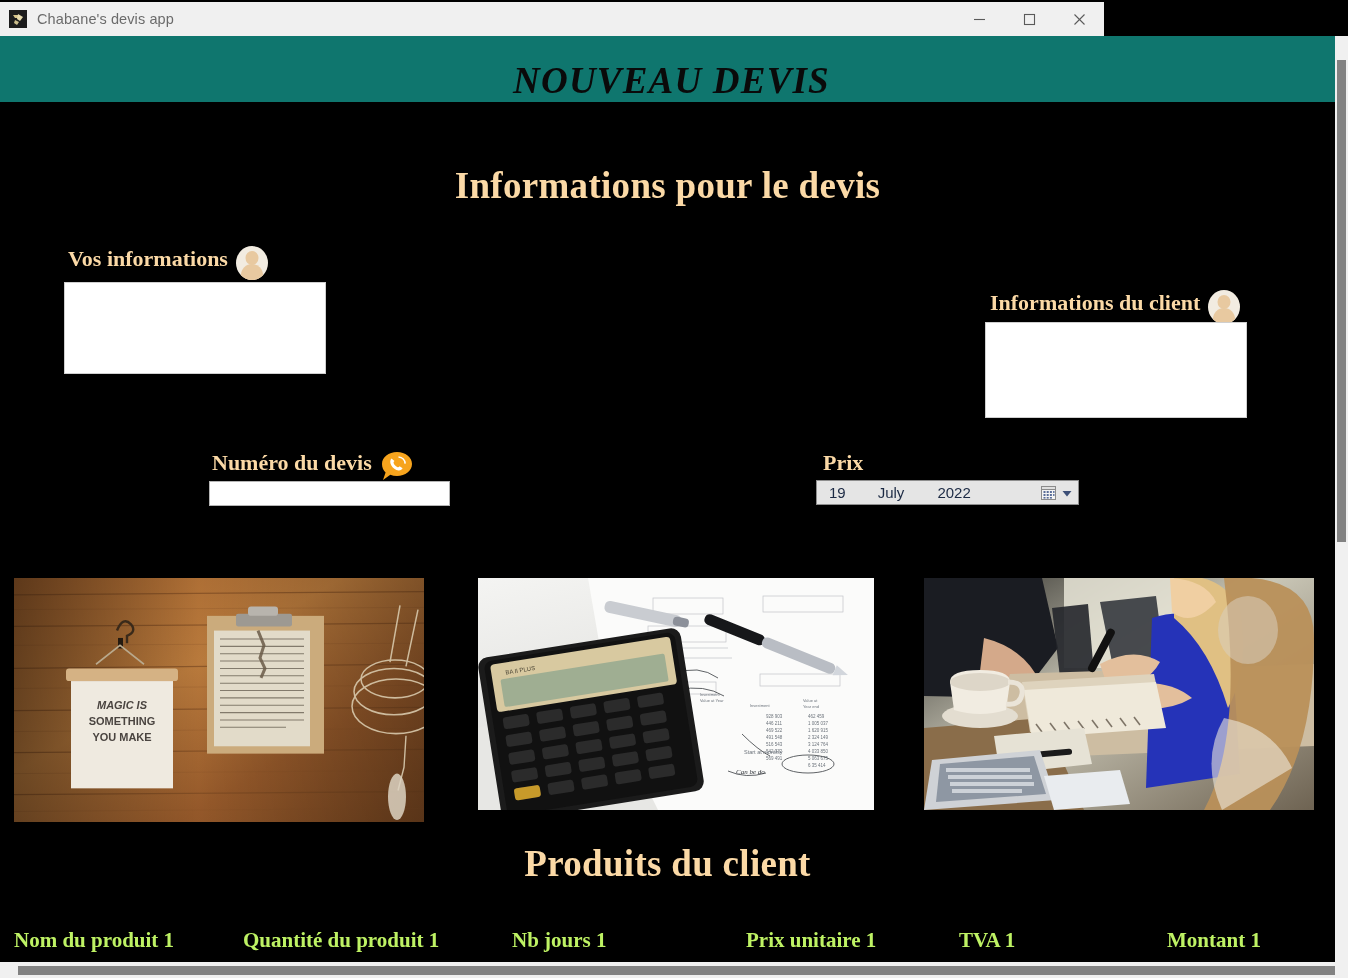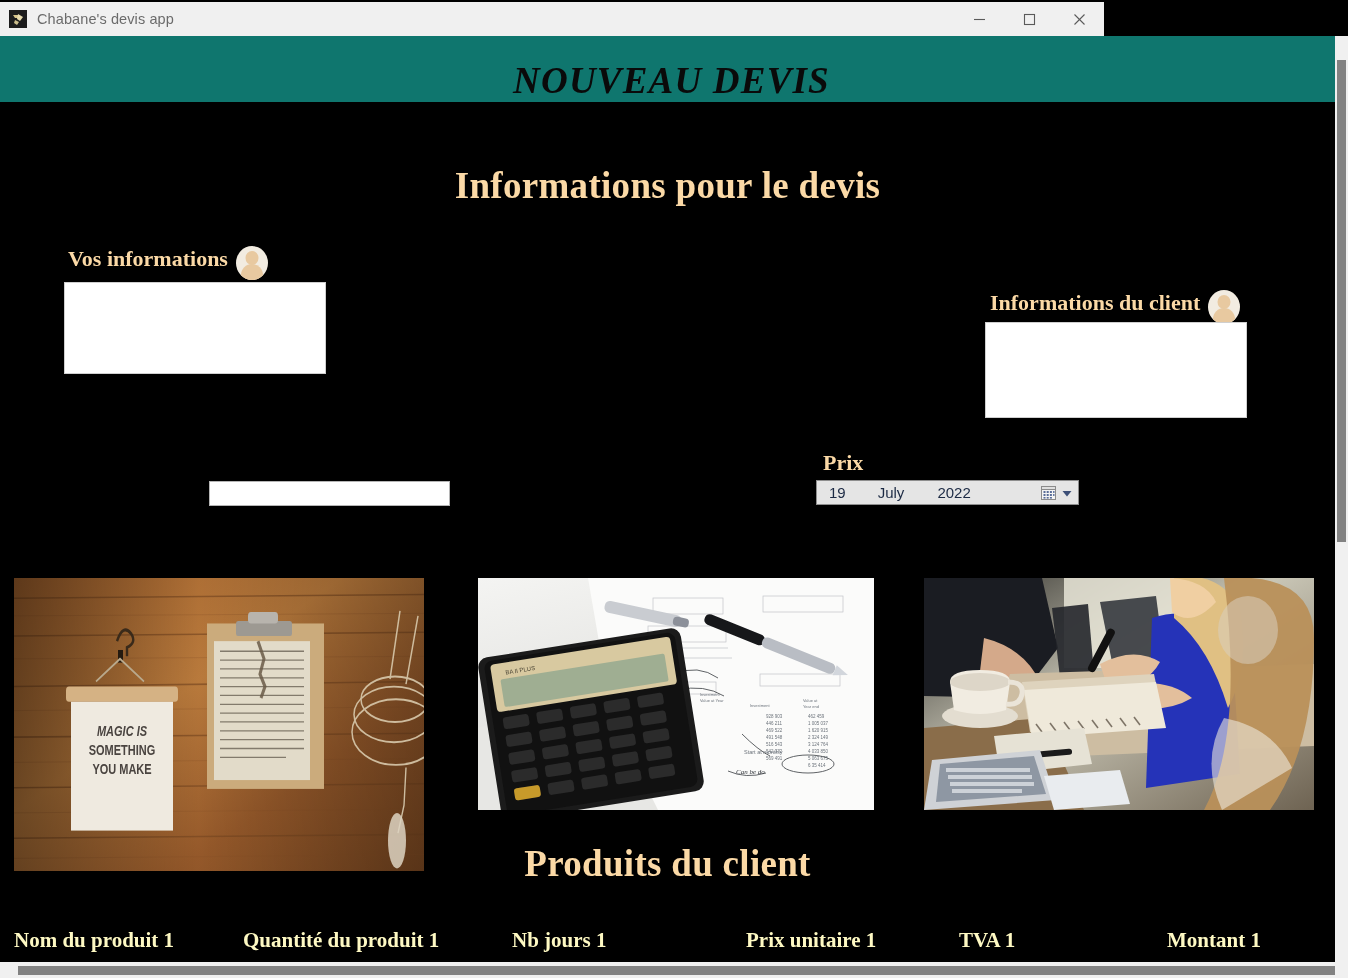--- a/index.html
+++ b/index.html
@@ -148,21 +148,21 @@
     background: #222;
   }
   .photo svg { display: block; width: 100%; height: 100%; }
 
   
   .col-header {
     position: absolute;
     font-family: "Liberation Serif", serif;
     font-weight: bold;
     font-size: 21px;
-    color: #fef9c3;
+    color: #bef264;
     white-space: nowrap;
     top: 826px;
   }
 
   
   .vscroll {
     position: absolute; top: 36px; right: 0;
     width: 13px; height: 942px;
     background: #f0f0f0;
   }
@@ -231,20 +231,30 @@
     <span class="avatar"></span>
   </div>
   <div class="text-area-box" style="left:64px; top:180px; width:262px; height:92px;"></div>
 
   <div class="label-row" style="left:990px; top:188px;">
     <span class="field-label">Informations du client</span>
     <span class="avatar"></span>
   </div>
   <div class="text-area-box" style="left:985px; top:220px; width:262px; height:96px;"></div>
 
+  <div class="label-row" style="left:212px; top:348px;">
+    <span class="field-label">Numéro du devis</span>
+    <span class="phone-bubble">
+      <svg width="34" height="32" viewBox="0 0 34 32">
+        <path d="M17,2 C25.3,2 32,7.4 32,14 C32,20.6 25.3,26 17,26 C14.6,26 12.3,25.6 10.3,24.8 L3,30 L5.6,22.6 C3.3,20.4 2,17.4 2,14 C2,7.4 8.7,2 17,2 Z" fill="#f7a41d"></path>
+        <path d="M11.5,8.5 C10,10 9.8,12.6 11.2,15.2 C12.7,18 15.6,20.2 18.6,20.4 C20.6,20.5 22,19.6 22.6,18.3 L19.6,16.3 C19,17.1 18.2,17.4 17.2,17 C15.6,16.3 14,14.6 13.6,13 C13.4,12.1 13.7,11.4 14.5,10.9 Z" fill="#ffffff"></path>
+        <path d="M18.5,7 C22.3,7.3 25,10 25.2,13.6" fill="none" stroke="#ffffff" stroke-width="1.6"></path>
+      </svg>
+    </span>
+  </div>
   <div class="text-input-box" style="left:209px; top:379px; width:241px; height:25px;"></div>
 
   <div class="label-row" style="left:823px; top:348px;">
     <span class="field-label">Prix</span>
   </div>
   <div class="datepicker" style="left:816px; top:378px; width:263px; height:25px;">
     <span class="dp-seg dp-day">19</span>
     <span class="dp-seg dp-month">July</span>
     <span class="dp-seg dp-year">2022</span>
     <span class="dp-spacer"></span>
@@ -265,21 +275,21 @@
             <rect x="6.7" y="13" width="2" height="1.6"></rect>
             <rect x="9.9" y="13" width="2" height="1.6"></rect>
         </g>
       </svg>
       <svg width="12" height="12" viewBox="0 0 12 12">
         <path d="M1.5,4 L10.5,4 L6,9.5 Z" fill="#3c4f77"></path>
       </svg>
     </span>
   </div>
 
-  <div class="photo" style="left:14px; top:476px; width:410px; height:293px;">
+  <div class="photo" style="left:14px; top:476px; width:410px; height:244px;">
     <svg viewBox="0 0 410 232" preserveAspectRatio="none">
       <defs>
         <linearGradient id="wood" x1="0" y1="0" x2="1" y2="1">
           <stop offset="0%" stop-color="#a9662f"></stop>
           <stop offset="40%" stop-color="#c2803f"></stop>
           <stop offset="70%" stop-color="#9c5d2c"></stop>
           <stop offset="100%" stop-color="#7e4a22"></stop>
         </linearGradient>
         <linearGradient id="woodDark" x1="0" y1="0" x2="1" y2="0">
           <stop offset="0%" stop-color="#000" stop-opacity="0.45"></stop>

